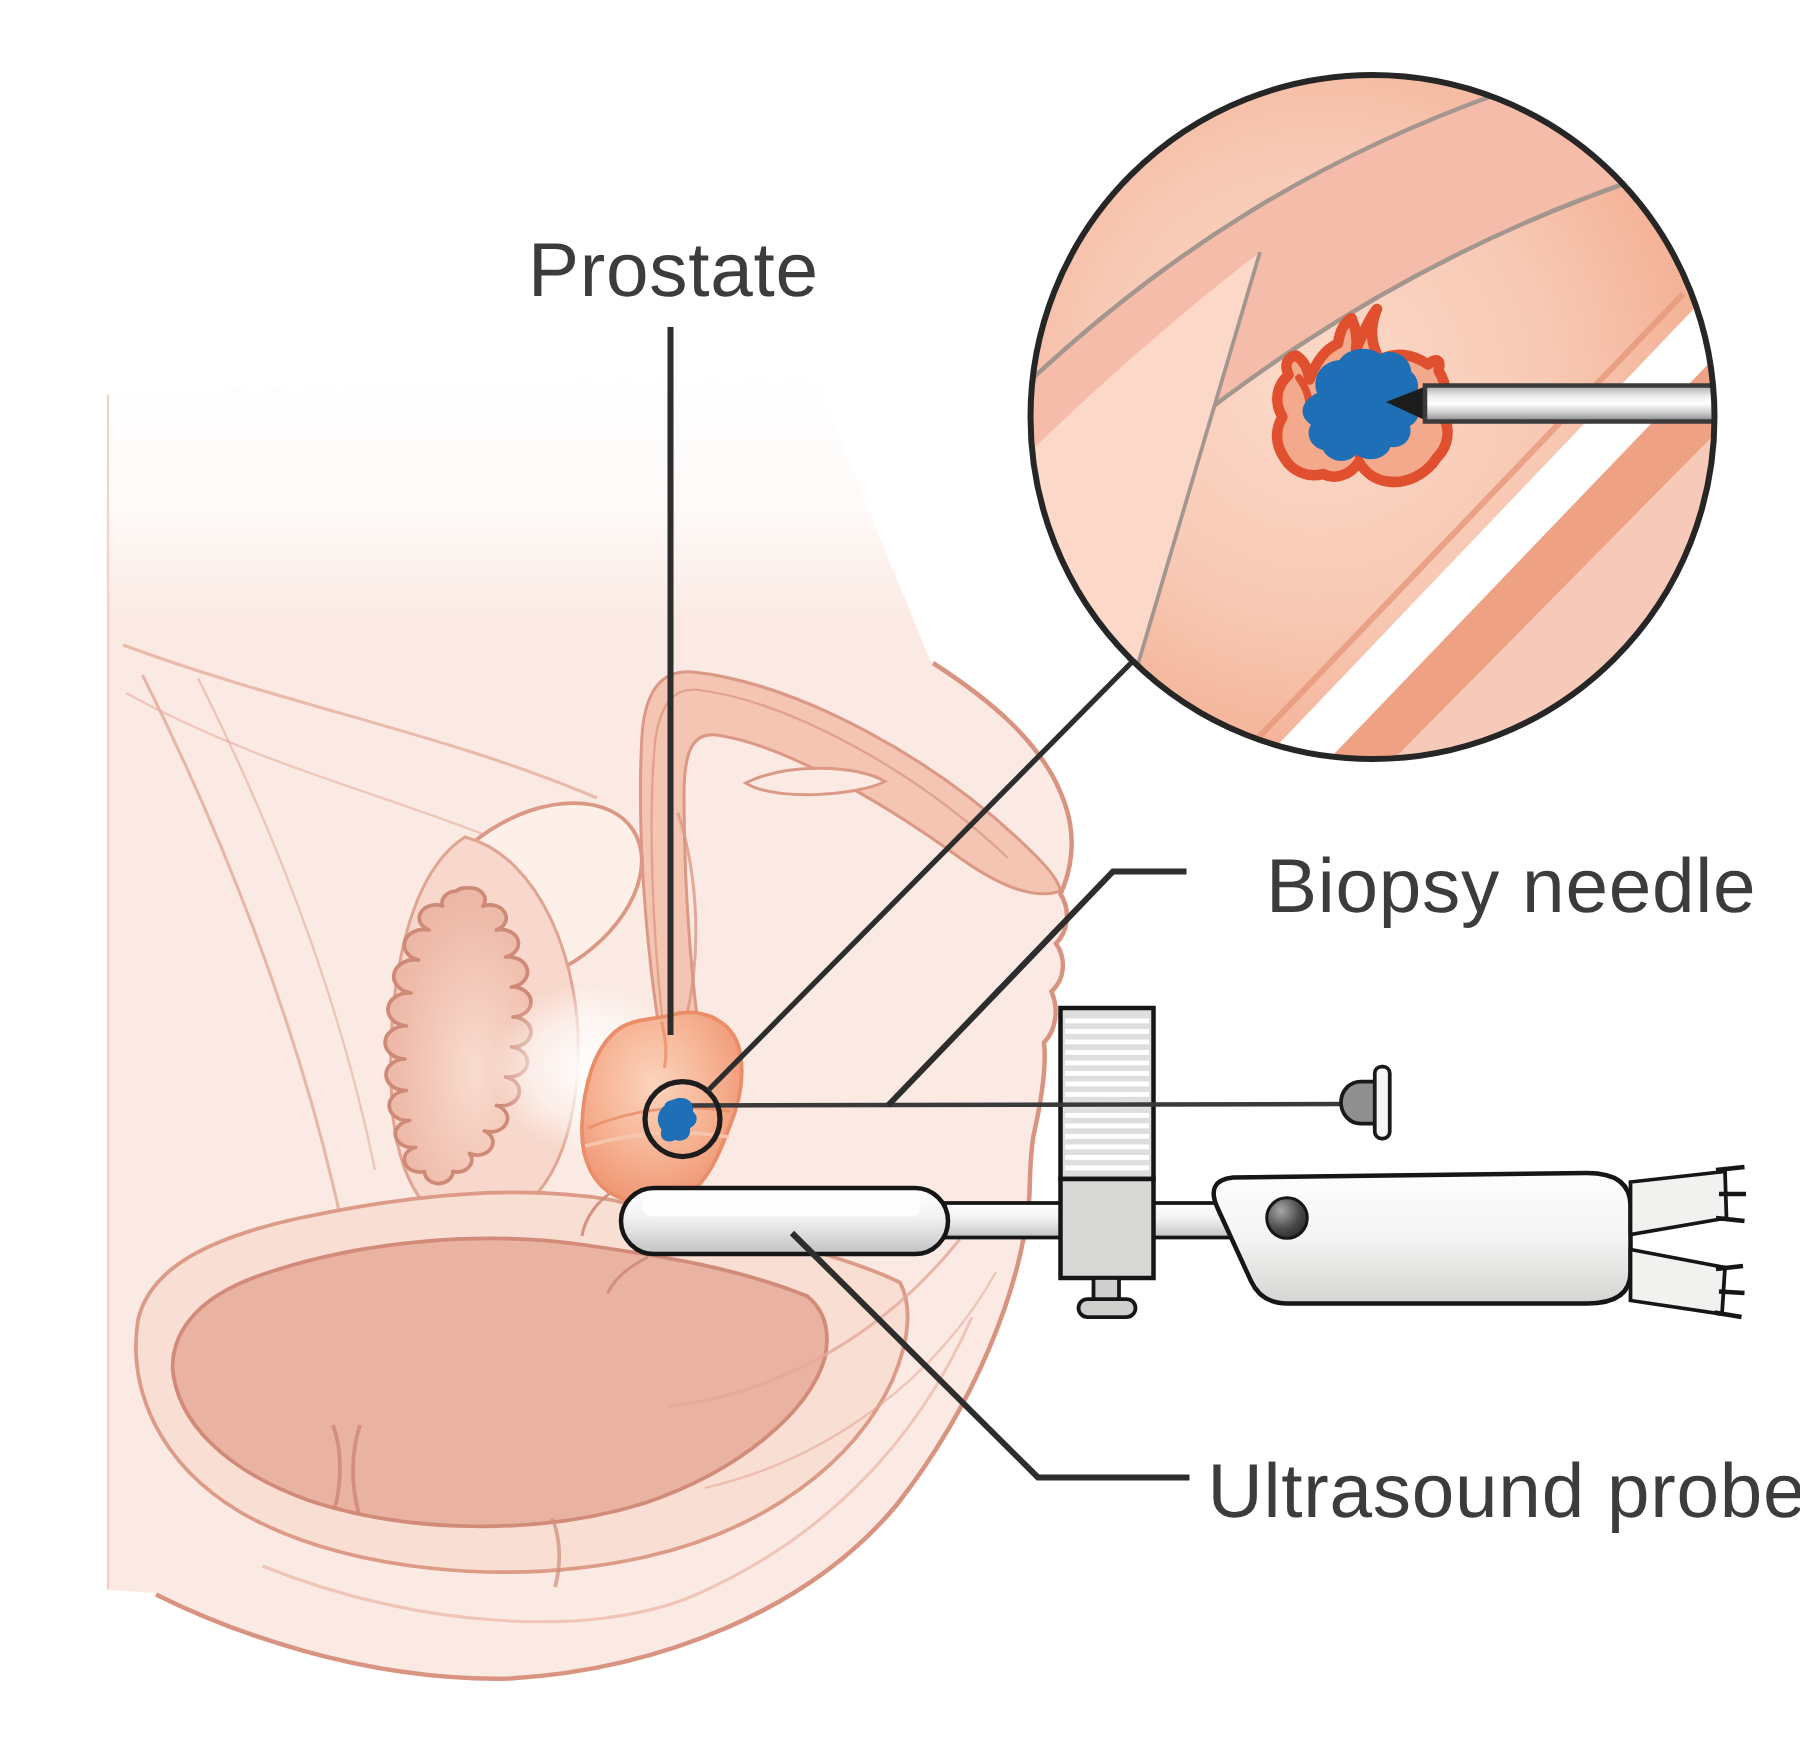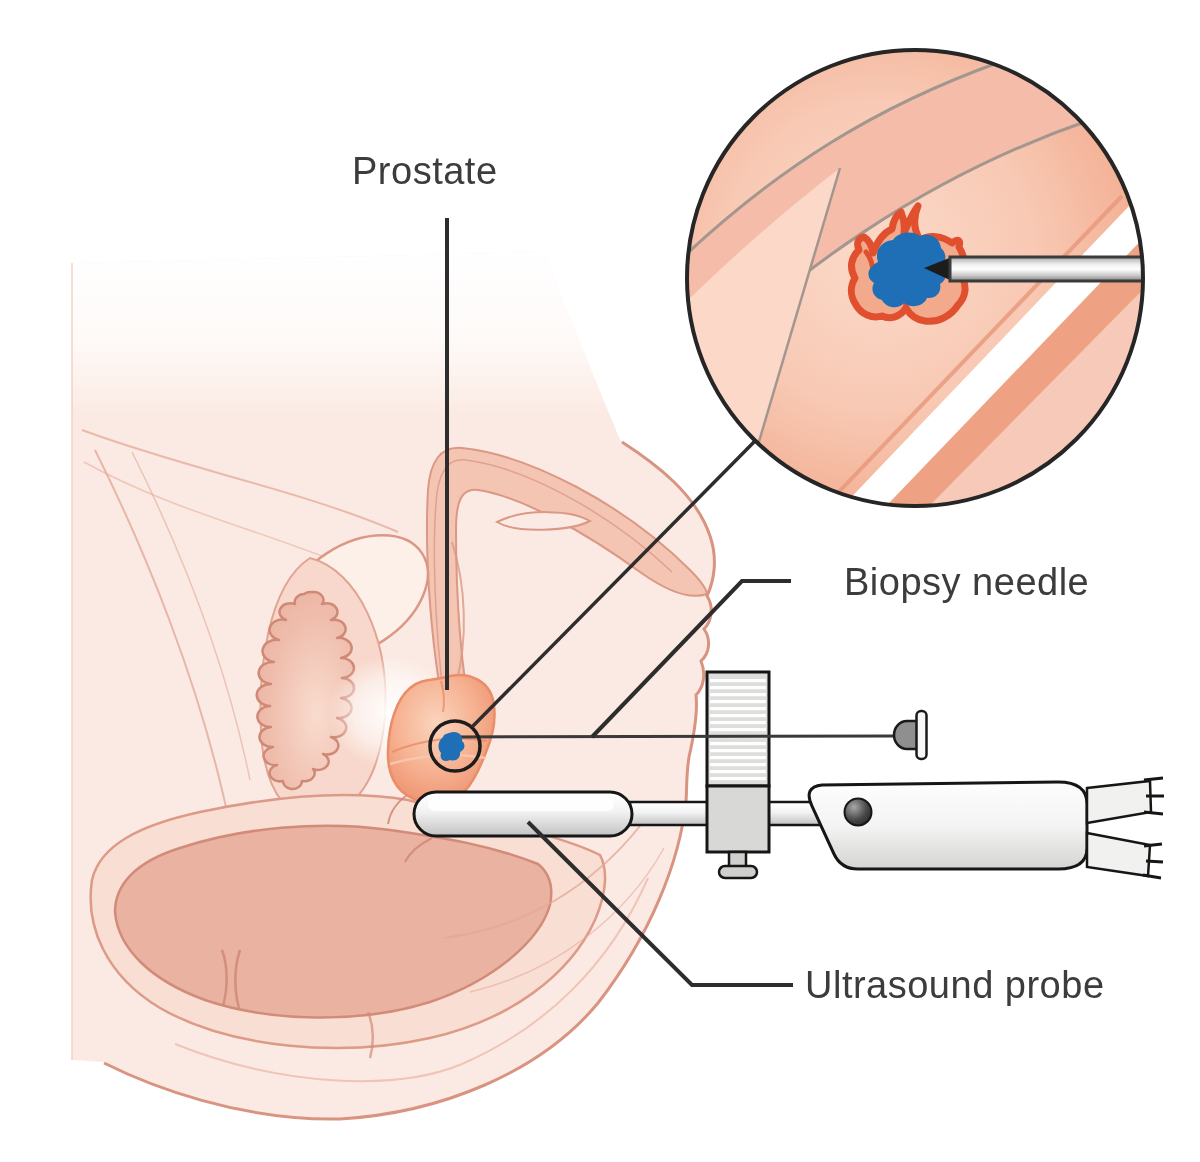--- a/index.html
+++ b/index.html
@@ -1,19 +1,19 @@
 <!DOCTYPE html>
 <html><head>
 <meta charset="utf-8">
 <style>
   html,body{margin:0;padding:0;background:#ffffff;}
   .stage{position:relative;width:1200px;height:1162px;background:#ffffff;overflow:hidden;
          font-family:"Liberation Sans", sans-serif;}
   .stage svg{position:absolute;left:0;top:0;}
-  .lbl{position:absolute;white-space:nowrap;font-size:38px;color:#3c3c3c;
+  .lbl{position:absolute;white-space:nowrap;font-size:51px;color:#3c3c3c;
        font-family:"Liberation Sans", sans-serif;letter-spacing:.5px;}
   .lbl-prostate{left:352px;top:150px;}
   .lbl-biopsy{left:800px;top:561px;margin-left:44px;}
   .lbl-ultrasound{left:805px;top:964px;}
 </style>
 </head>
 <body>
 
 <div class="stage">
 

